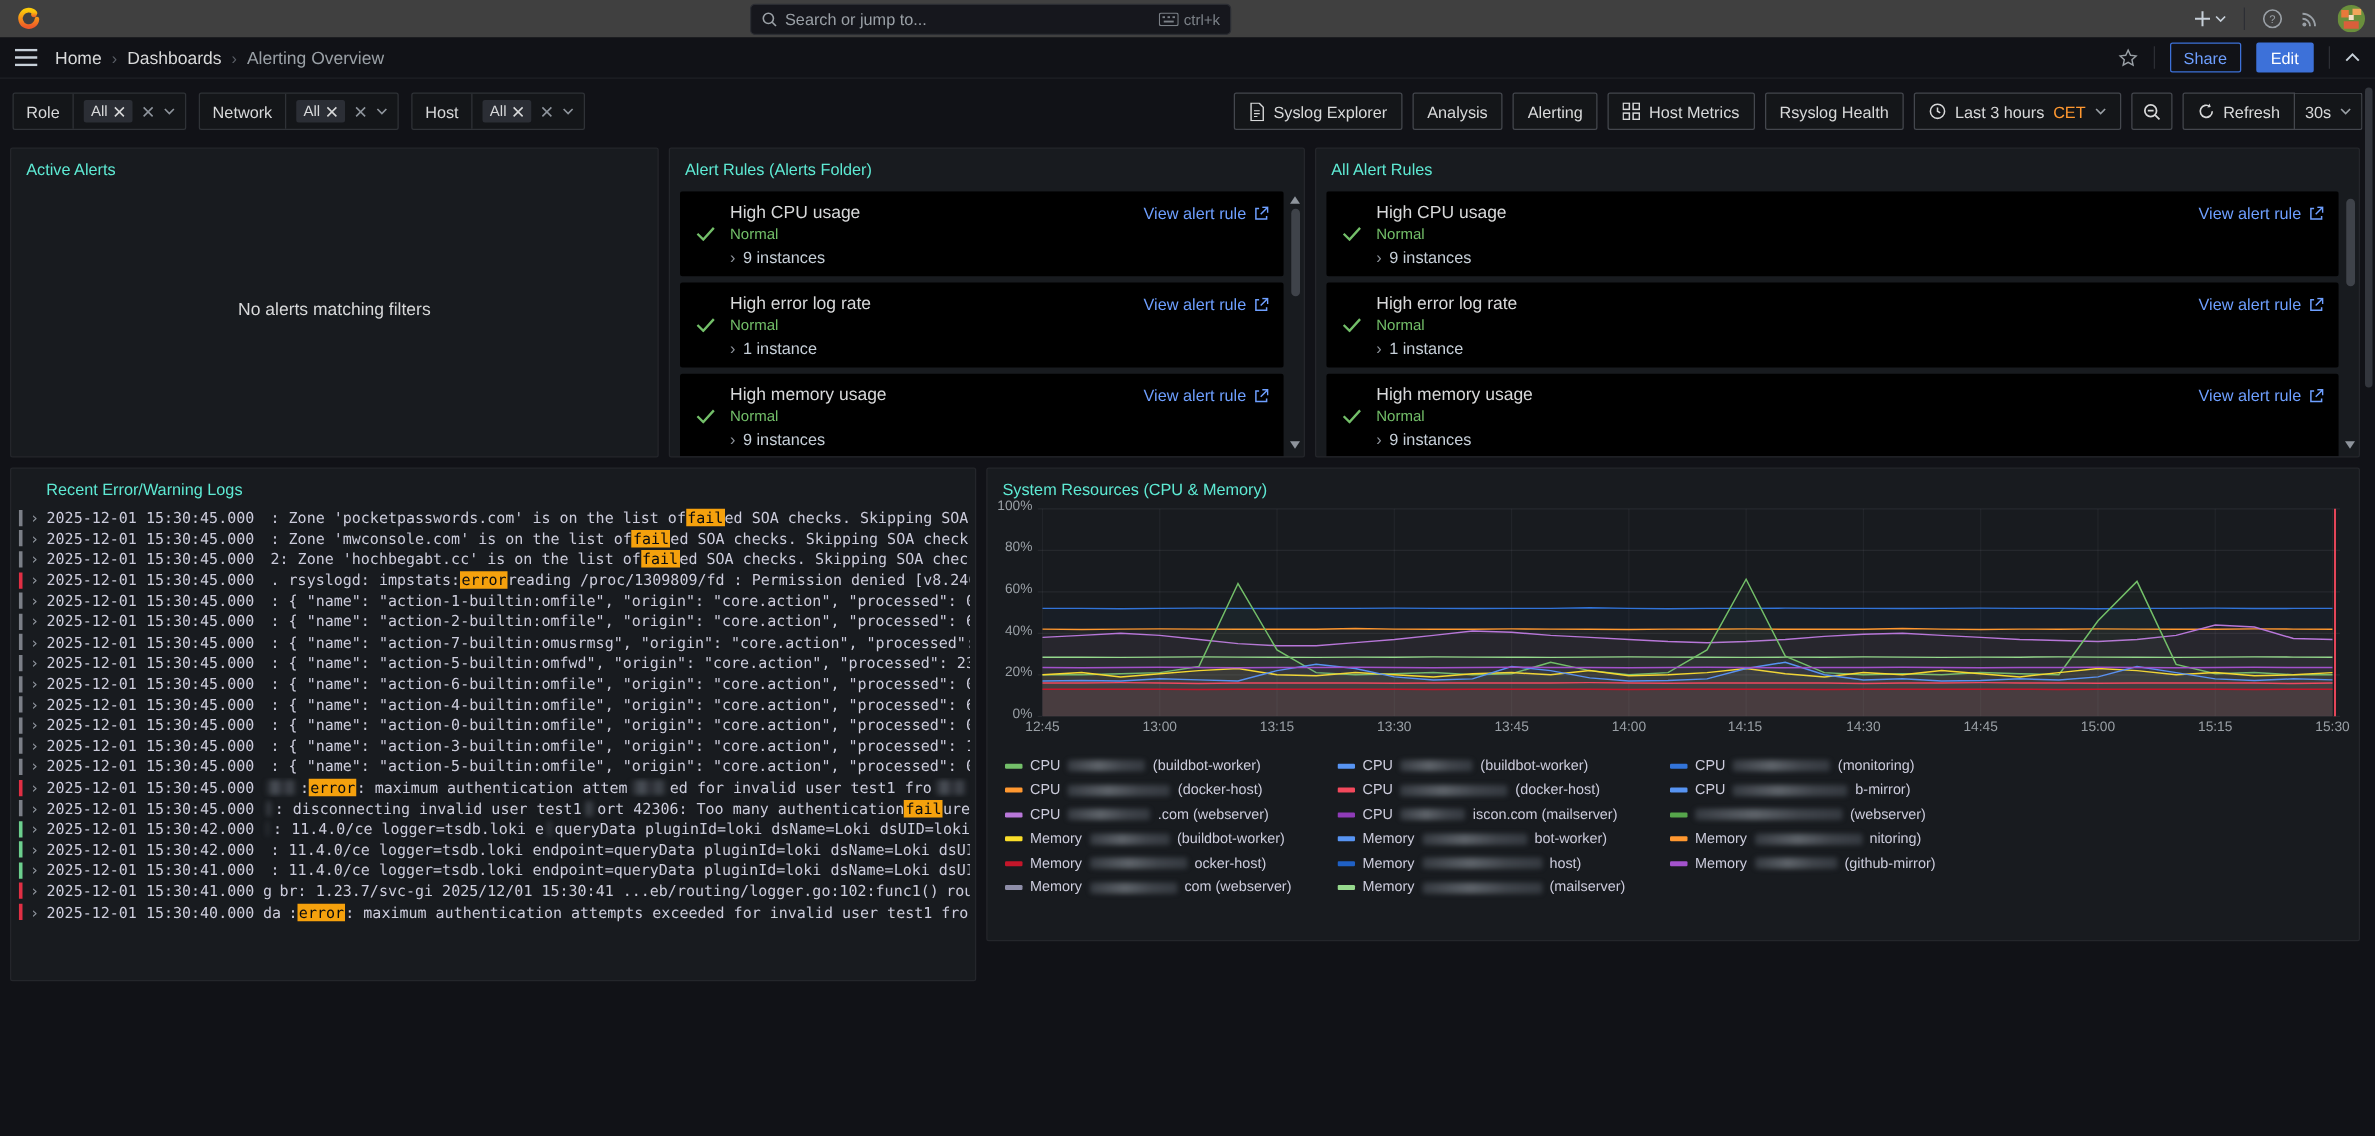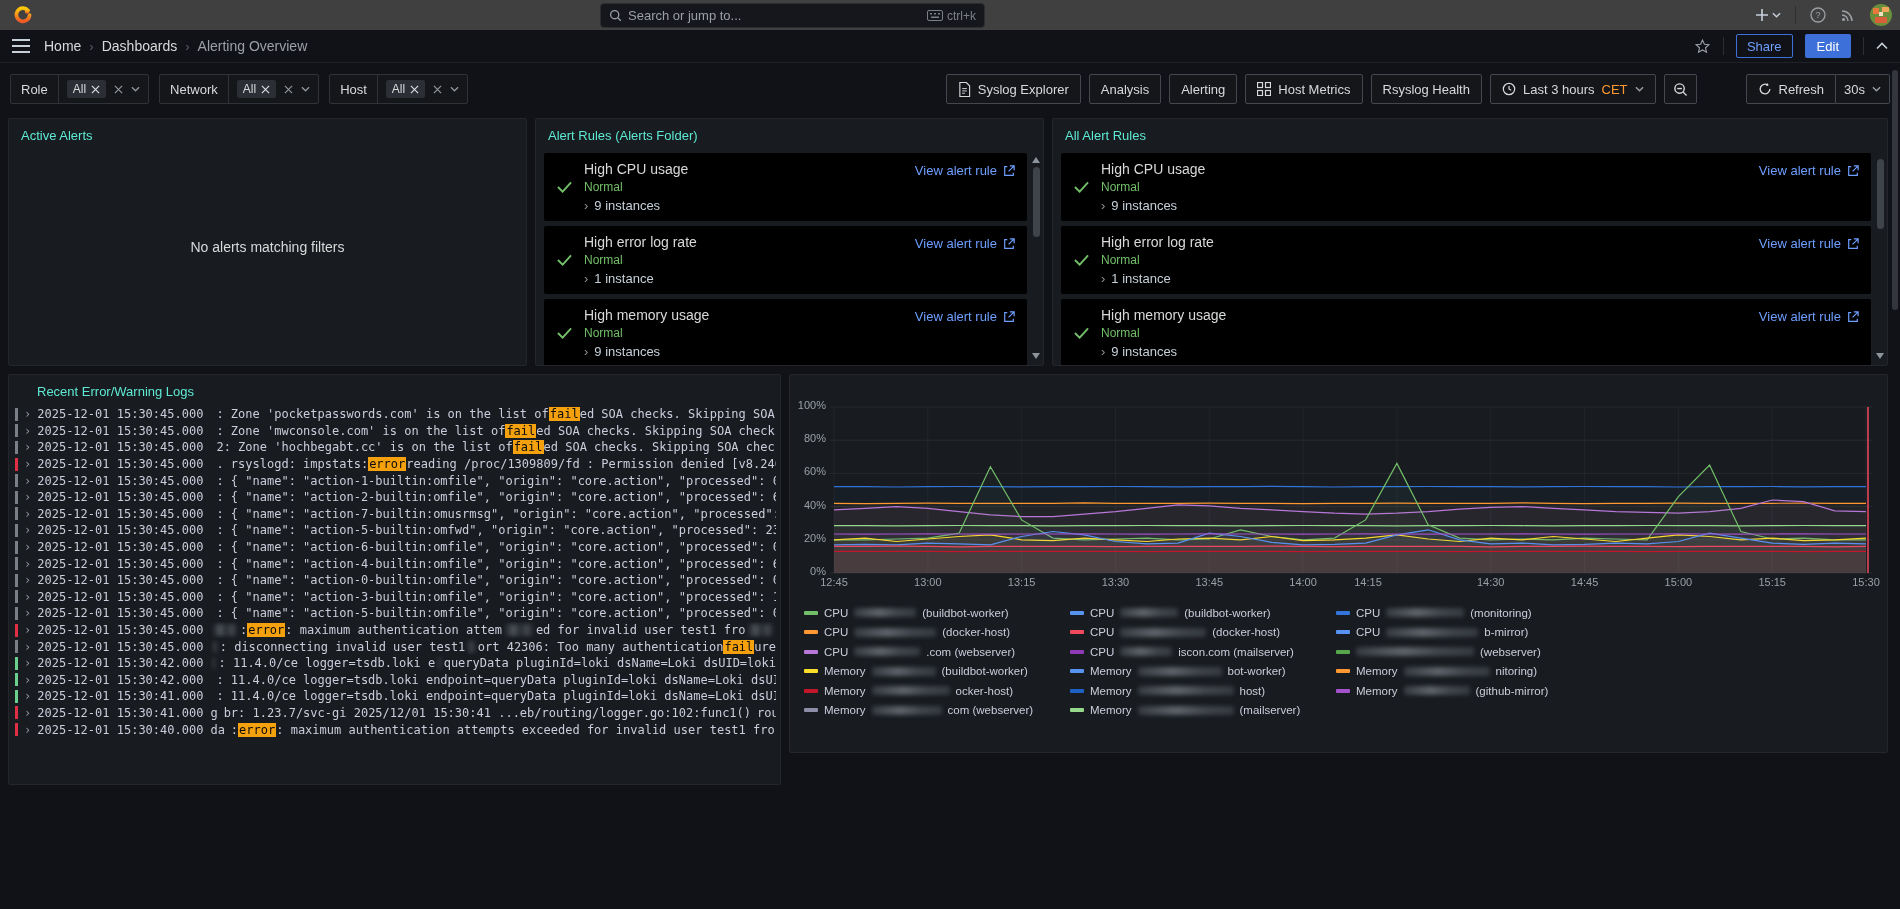--- a/index.html
+++ b/index.html
@@ -40,21 +40,21 @@
   .filter .flabel { padding:0 10px; font-size:13px; color:#d8d9da; border-right:1px solid #2f3237; height:100%;
     display:flex; align-items:center; }
   .filter .chip { margin:0 8px; background:#2b2e35; border-radius:2px; padding:2px 6px; font-size:12px;
     display:flex; align-items:center; gap:5px; color:#d8d9da; }
   .filter .dim { color:#8e949c; font-size:12px; margin-right:8px; display:flex; gap:8px; align-items:center; }
   .tb-right { position:absolute; right:10px; top:2px; display:flex; gap:8px; align-items:center; }
   .tbtn { height:30px; padding:0 11px; display:flex; align-items:center; gap:7px; font-size:13px; font-weight:500;
     color:#d8d9da; background:#141619; border:1px solid #44474e; border-radius:2px; white-space:nowrap; }
   .tbtn .orange { color:#ff9830; }
   .split { display:flex; }
-  .split .tbtn:first-child { border-radius:2px 0 0 2px;margin-left:41px; }
+  .split .tbtn:first-child { border-radius:2px 0 0 2px; }
   .split .tbtn:last-child { border-left:none; border-radius:0 2px 2px 0; padding:0 8px; }
 
   
   .panel { position:absolute; background:#181b1f; border:1px solid #24262b; border-radius:2px; overflow:hidden; }
   .ptitle { font-size:13px; font-weight:500; color:#5eead4; padding:9px 12px 4px 12px; }
   #p-active { left:8px;  top:118px; width:519px; height:248px; }
   #p-rules  { left:535px; top:118px; width:509px; height:248px; }
   #p-all    { left:1052px; top:118px; width:836px; height:248px; }
   #p-logs   { left:8px;  top:374px; width:773px; height:411px;padding-left:16px; }
   #p-chart  { left:789px; top:374px; width:1099px; height:379px; }
@@ -589,20 +589,21 @@
         <span class="blob" style="width:40px"></span>
         <span>:  </span>
         <span class="hl">error</span>
         <span>: maximum authentication attempts exceeded for invalid user test1 fro</span>
         <span class="blob" style="width:50px"></span>
      </div>
     </div>
 </div>
 
 <div class="panel" id="p-chart">
+  <div class="ptitle">System Resources (CPU &amp; Memory)</div>
   <div class="yaxis">
       <div class="ylab" style="top:162px">0%</div>
       <div class="ylab" style="top:128.8px">20%</div>
       <div class="ylab" style="top:95.6px">40%</div>
       <div class="ylab" style="top:62.400000000000006px">60%</div>
       <div class="ylab" style="top:29.19999999999999px">80%</div>
       <div class="ylab" style="top:-4px">100%</div>
     </div>
   <svg id="plot" width="1042" height="170">
       <line x1="0" y1="168" x2="1042" y2="168" stroke="#ccccdc" stroke-width="1" opacity="0.07"></line>
@@ -645,21 +646,21 @@
       <polygon points="4.0,146.4 35.3,146.4 66.5,146.3 97.8,146.4 129.1,146.6 160.4,146.4 191.6,146.4 222.9,146.3 254.2,146.4 285.5,146.4 316.7,146.6 348.0,146.4 379.3,146.3 410.5,146.4 441.8,146.4 473.1,146.6 504.4,146.4 535.6,146.4 566.9,146.3 598.2,146.4 629.5,146.6 660.7,146.4 692.0,146.4 723.3,146.3 754.5,146.4 785.8,146.4 817.1,146.6 848.4,146.4 879.6,146.3 910.9,146.4 942.2,146.4 973.5,146.6 1004.7,146.4 1036.0,146.4 1036,168 4,168" fill="#C4162A" opacity="0.045"></polygon>
       <line x1="1038" y1="2" x2="1038" y2="168" stroke="#F2495C" stroke-width="1.5"></line>
     </svg>
   <div class="xaxis">
       <div class="xlab" style="left:4px">12:45</div>
       <div class="xlab" style="left:97.81818181818181px">13:00</div>
       <div class="xlab" style="left:191.63636363636363px">13:15</div>
       <div class="xlab" style="left:285.45454545454544px">13:30</div>
       <div class="xlab" style="left:379.27272727272725px">13:45</div>
       <div class="xlab" style="left:473.09090909090907px">14:00</div>
-      <div class="xlab" style="left:538px">14:15</div>
+      <div class="xlab" style="left:566px">14:15</div>
       <div class="xlab" style="left:660.7272727272727px">14:30</div>
       <div class="xlab" style="left:754.5454545454545px">14:45</div>
       <div class="xlab" style="left:848.3636363636364px">15:00</div>
       <div class="xlab" style="left:942.1818181818181px">15:15</div>
       <div class="xlab" style="left:1036px">15:30</div>
     </div>
   <div class="legend">
       <span class="litem">
        <span class="lmark" style="background:#73BF69"></span>
        <span>CPU</span>

